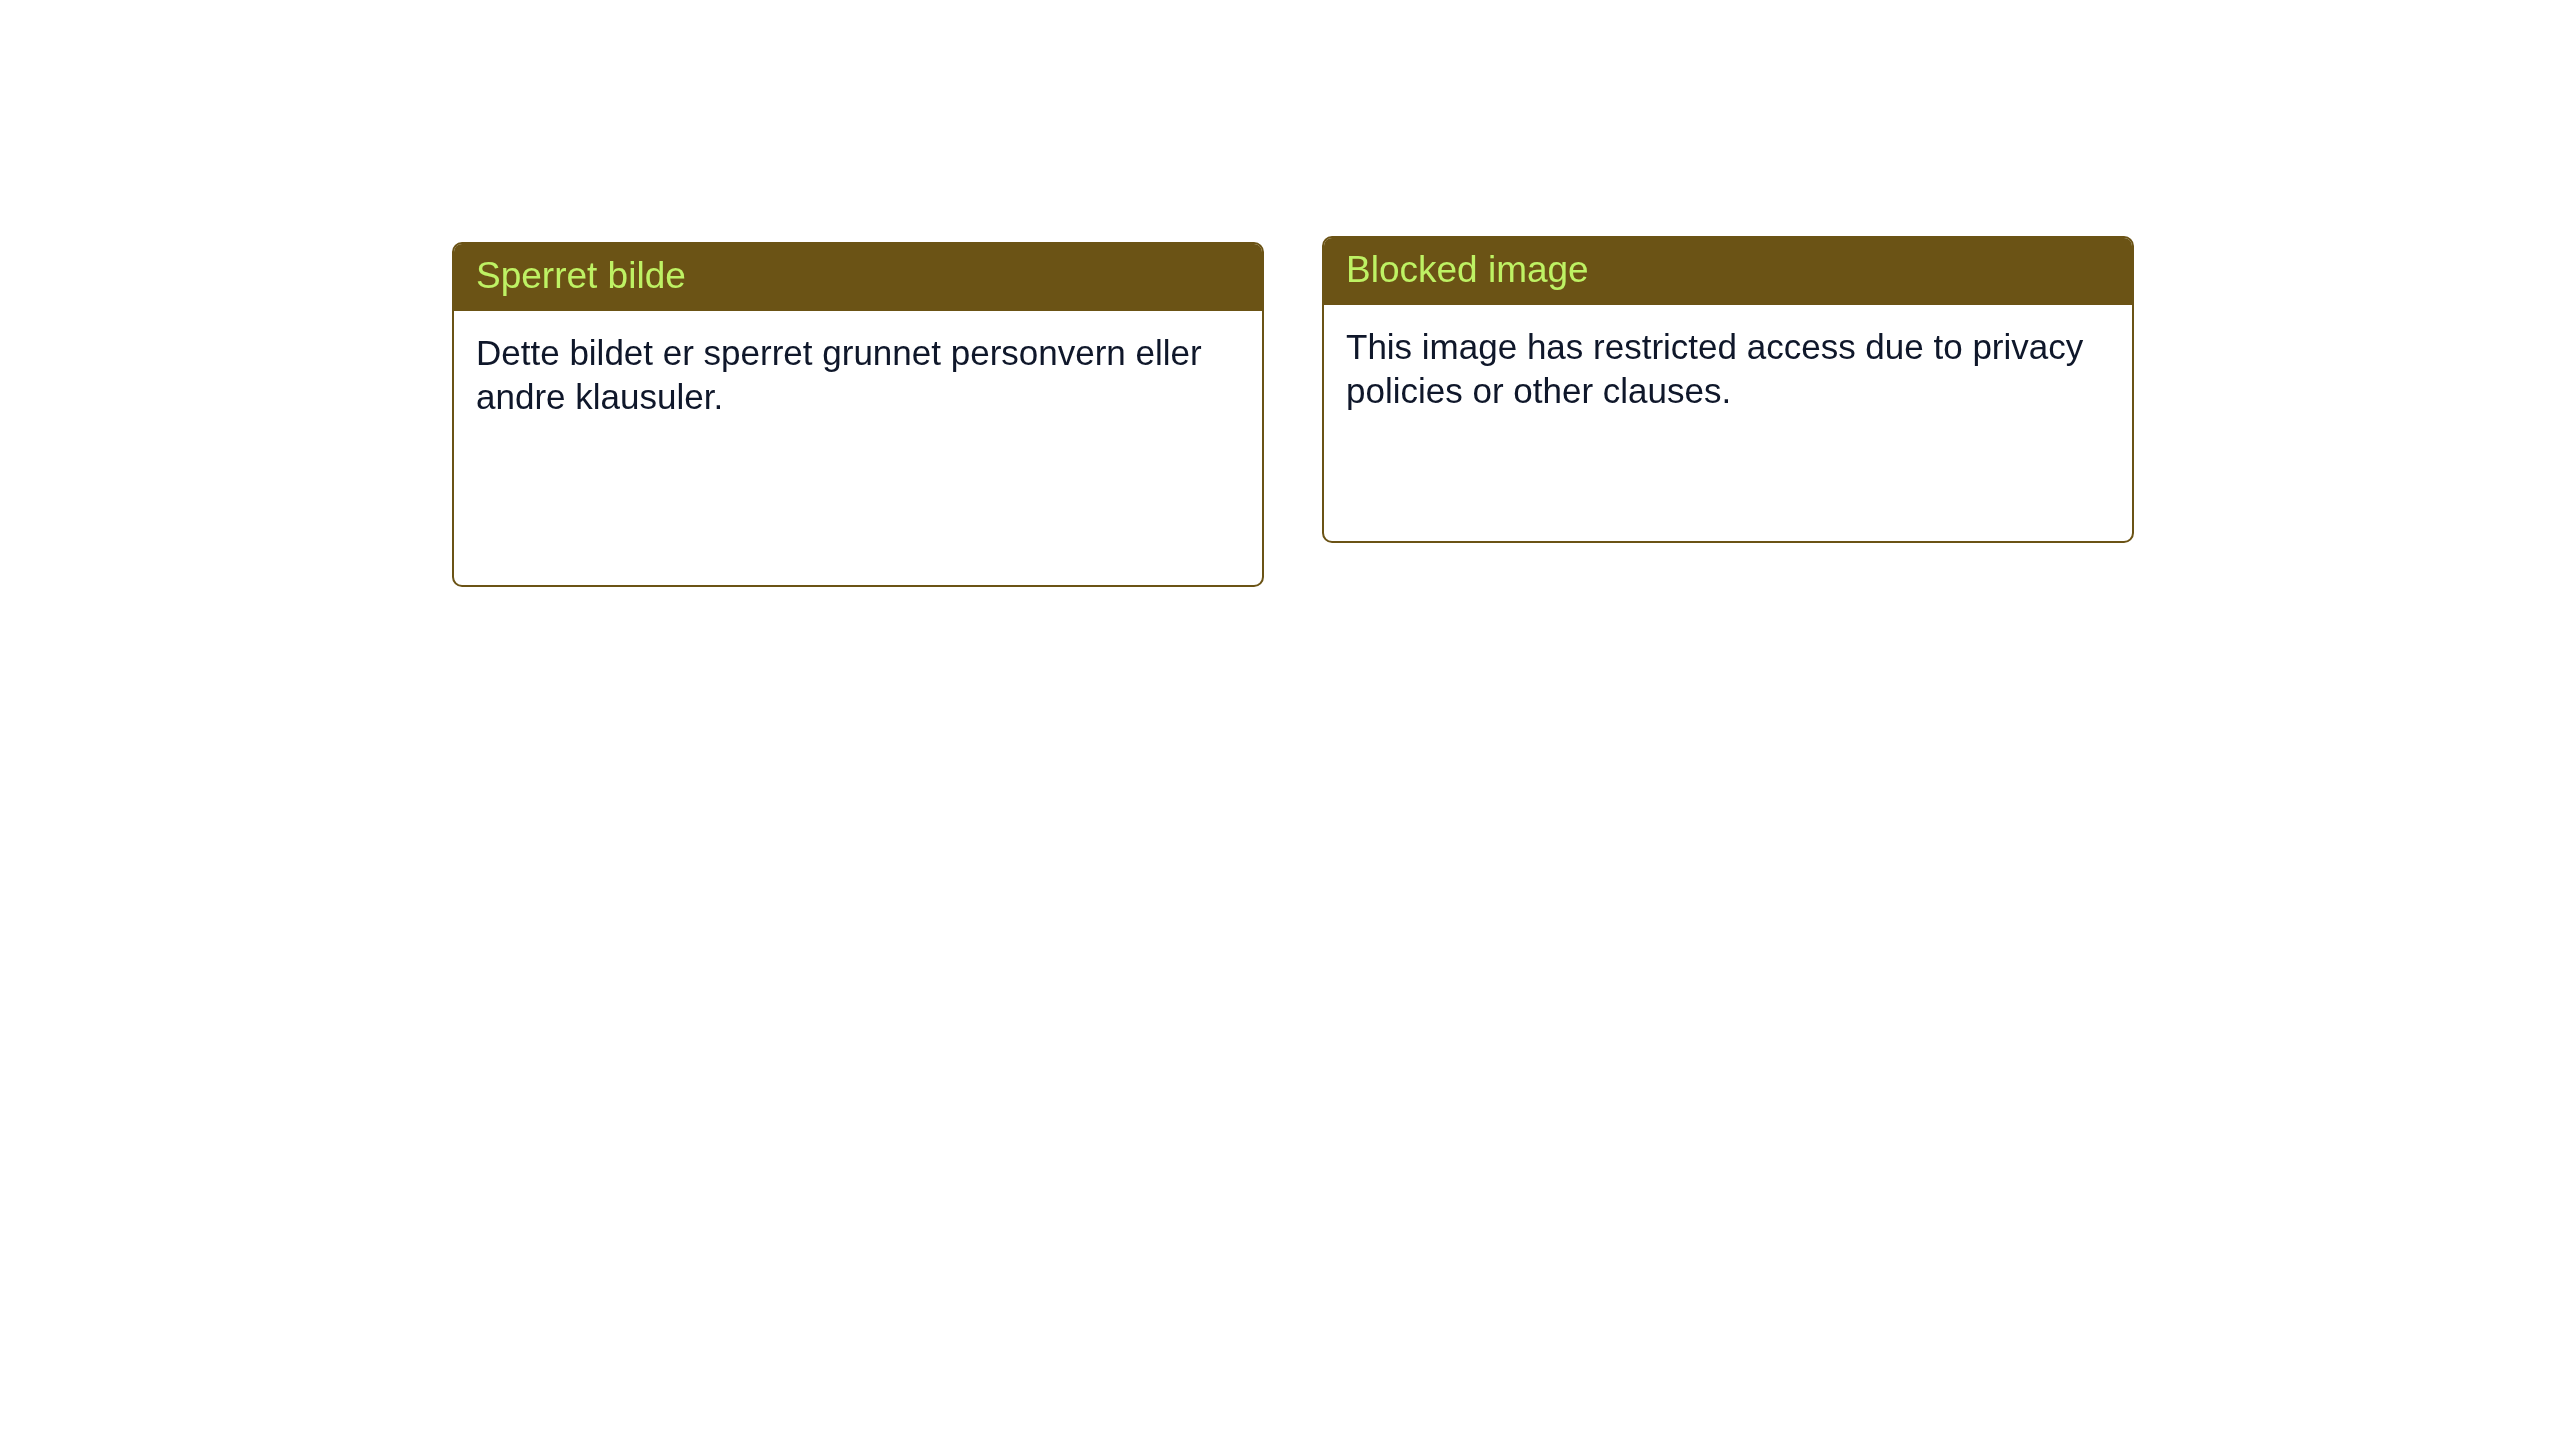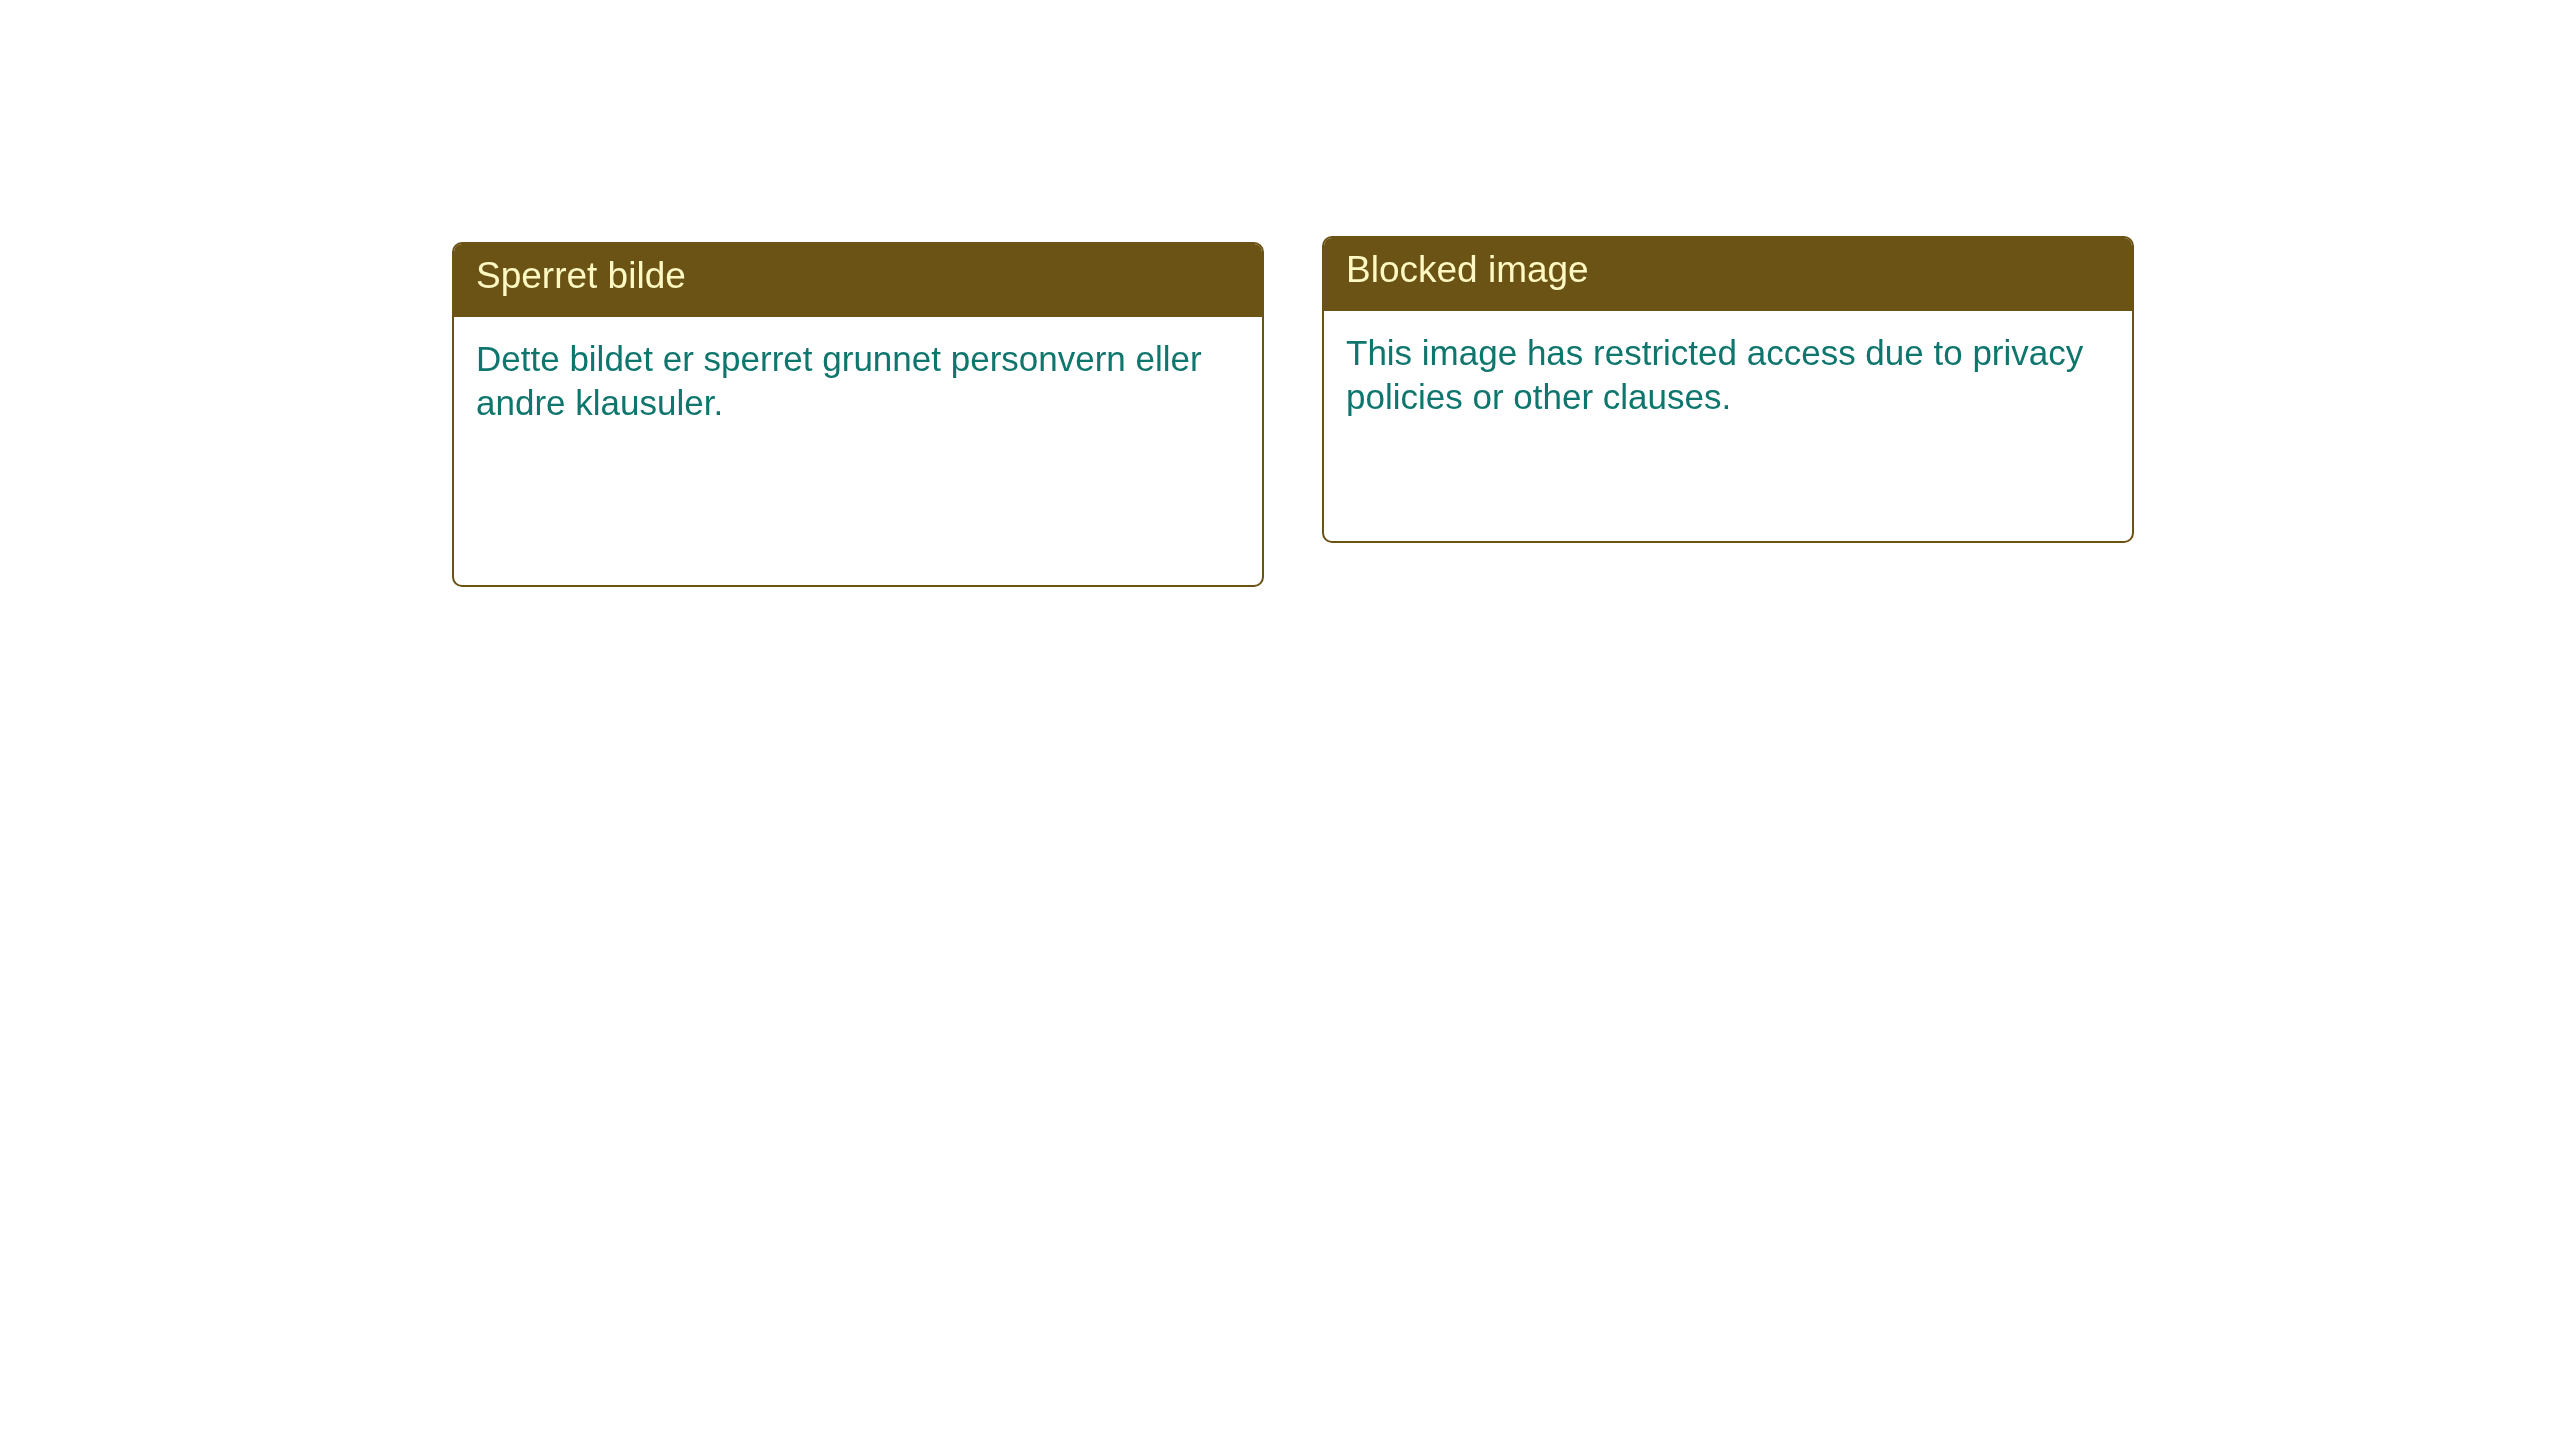--- a/index.html
+++ b/index.html
@@ -24,31 +24,31 @@
     box-sizing: border-box;
     background: #ffffff;
     border: 2px solid #6b5315;
     border-radius: 10px;
     overflow: hidden;
   }
 
   .notice-card .card-header {
     box-sizing: border-box;
     background: #6b5315;
-    color: #fef9c3;
+    color: #bef264;
     font-size: 37px;
     line-height: 1.1;
-    padding: 12px 22px 20px 22px;
+    padding: 12px 22px 14px 22px;
     white-space: nowrap;
   }
 
   .notice-card .card-body {
     box-sizing: border-box;
     padding: 20px 22px 22px 22px;
-    color: #0f766e;
+    color: #0f172a;
     font-size: 35px;
     line-height: 1.28;
   }
 
   
   #card-blocked-no {
     left: 452px;
     top: 242px;
     width: 812px;
     height: 345px;

